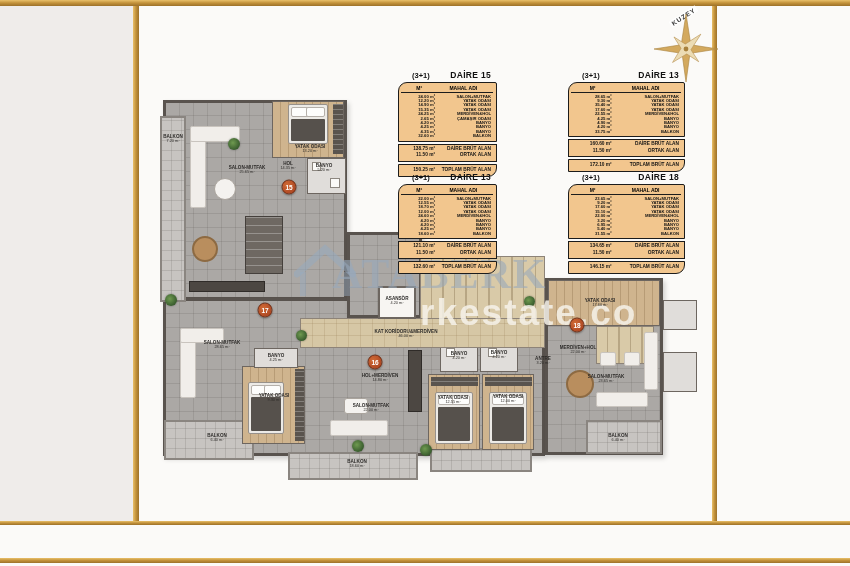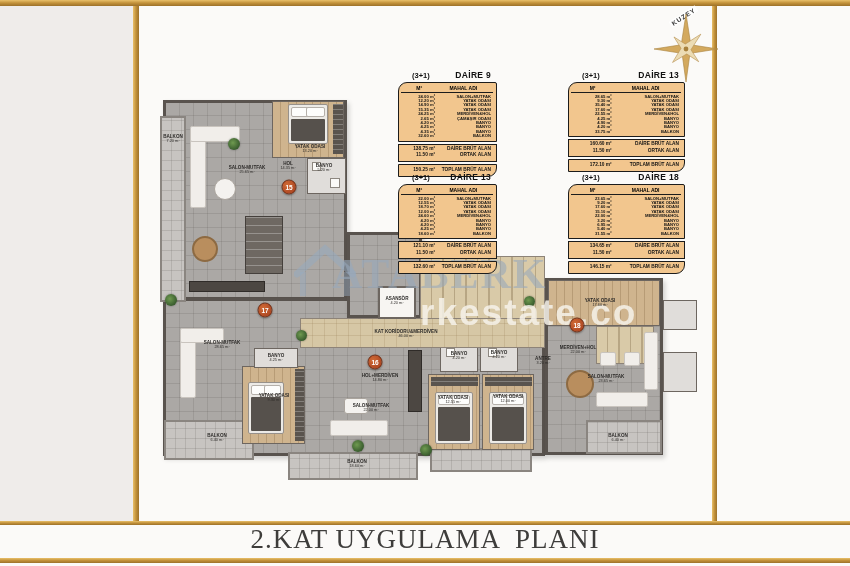--- a/index.html
+++ b/index.html
@@ -233,21 +233,21 @@
     <polygon points="36,6 41,38 36,74 31,38" fill="#d3a95e" stroke="#a8813c" stroke-width="0.6"></polygon>
     <polygon points="4,41 36,36 68,41 36,46" fill="#d3a95e" stroke="#a8813c" stroke-width="0.6"></polygon>
     <polygon points="36,20 40,38 54,41 40,44 36,60 32,44 19,41 32,38" fill="#ecdcb4" stroke="#b89152" stroke-width="0.6" transform="rotate(45 36 41)"></polygon>
     <circle cx="36" cy="41" r="2.4" fill="#a8813c"></circle>
   </svg>
   <div class="north-label" style="left:668px;top:13px">KUZEY</div>
 
   <div class="apt" style="left:398px;top:70px;width:99px">
     <div class="apt-head">
         <span class="apt-type">(3+1)</span>
-        <span class="apt-name">DAİRE 9</span>
+        <span class="apt-name">DAİRE 15</span>
       </div>
     <div class="sec main">
         <div class="cols">
           <span class="a">M²</span>
           <span class="n">MAHAL ADI</span>
         </div>
         <div class="rows">
           <div class="r">
             <span class="a">24.00 m²</span>
             <span class="n">SALON+MUTFAK</span>
@@ -502,15 +502,14 @@
         </div>
     </div>
     <div class="sec tot">
         <div class="r">
           <span class="a">146.15 m²</span>
           <span class="n">TOPLAM BRÜT ALAN</span>
         </div>
       </div>
   </div>
 
-  <div class="plan-title">2.KAT UYGULAMA  PLANI</div>
 
 </div>
 
 </body></html>

